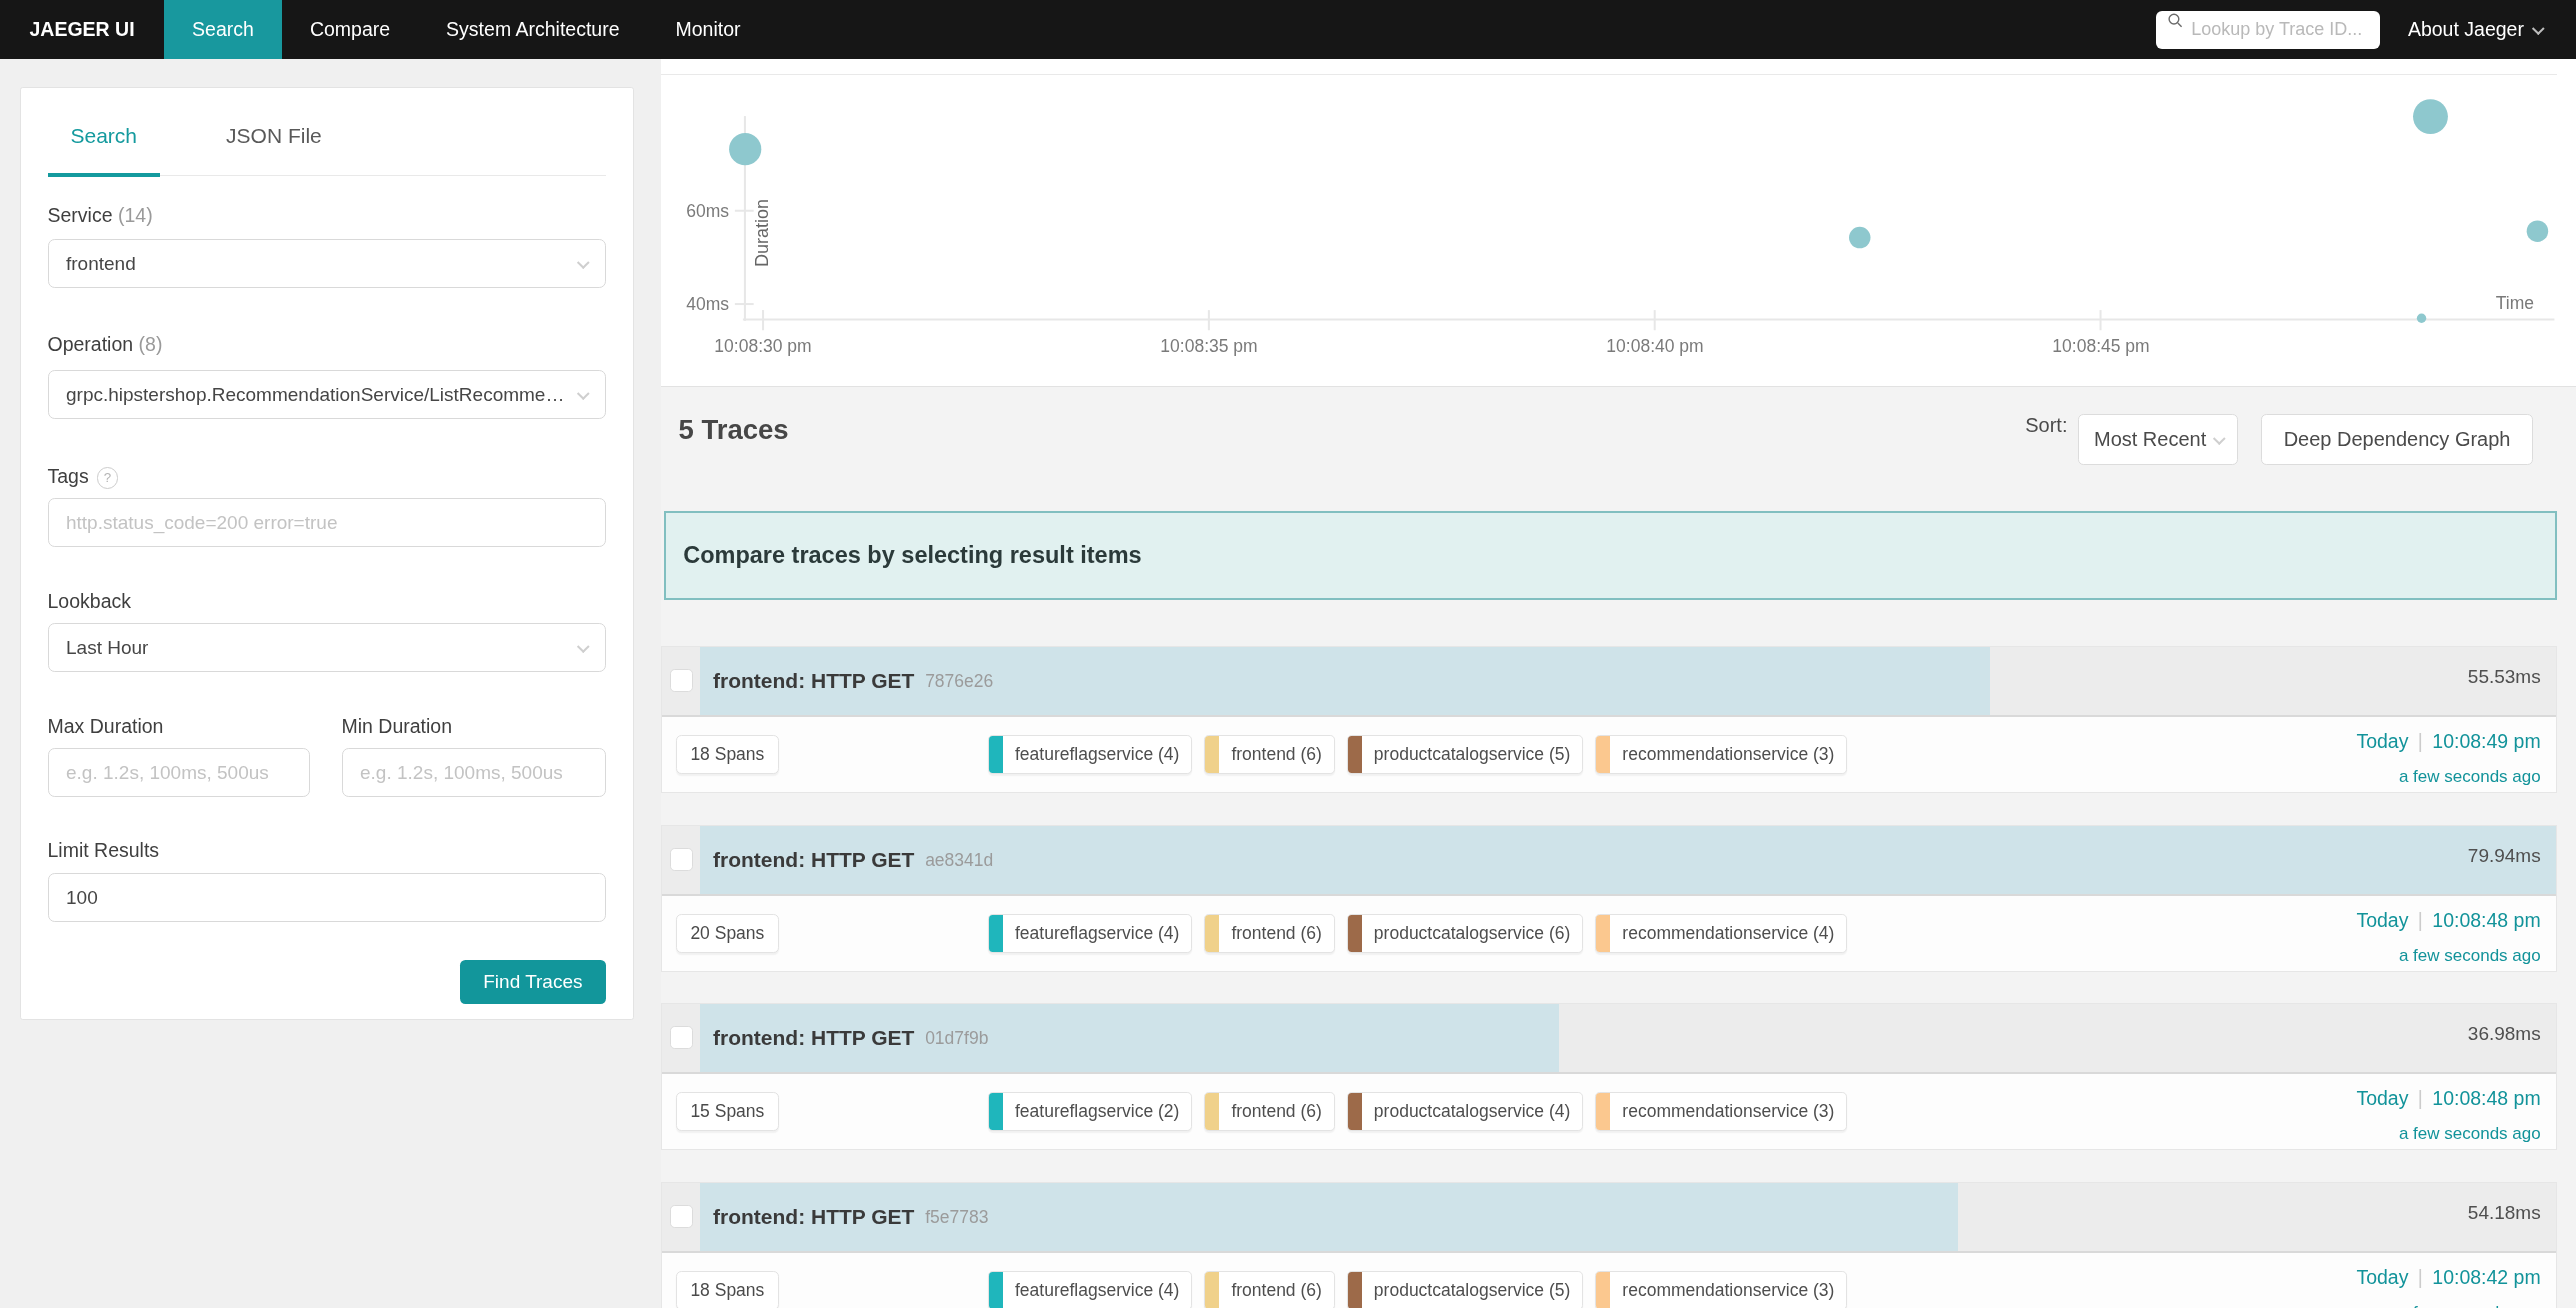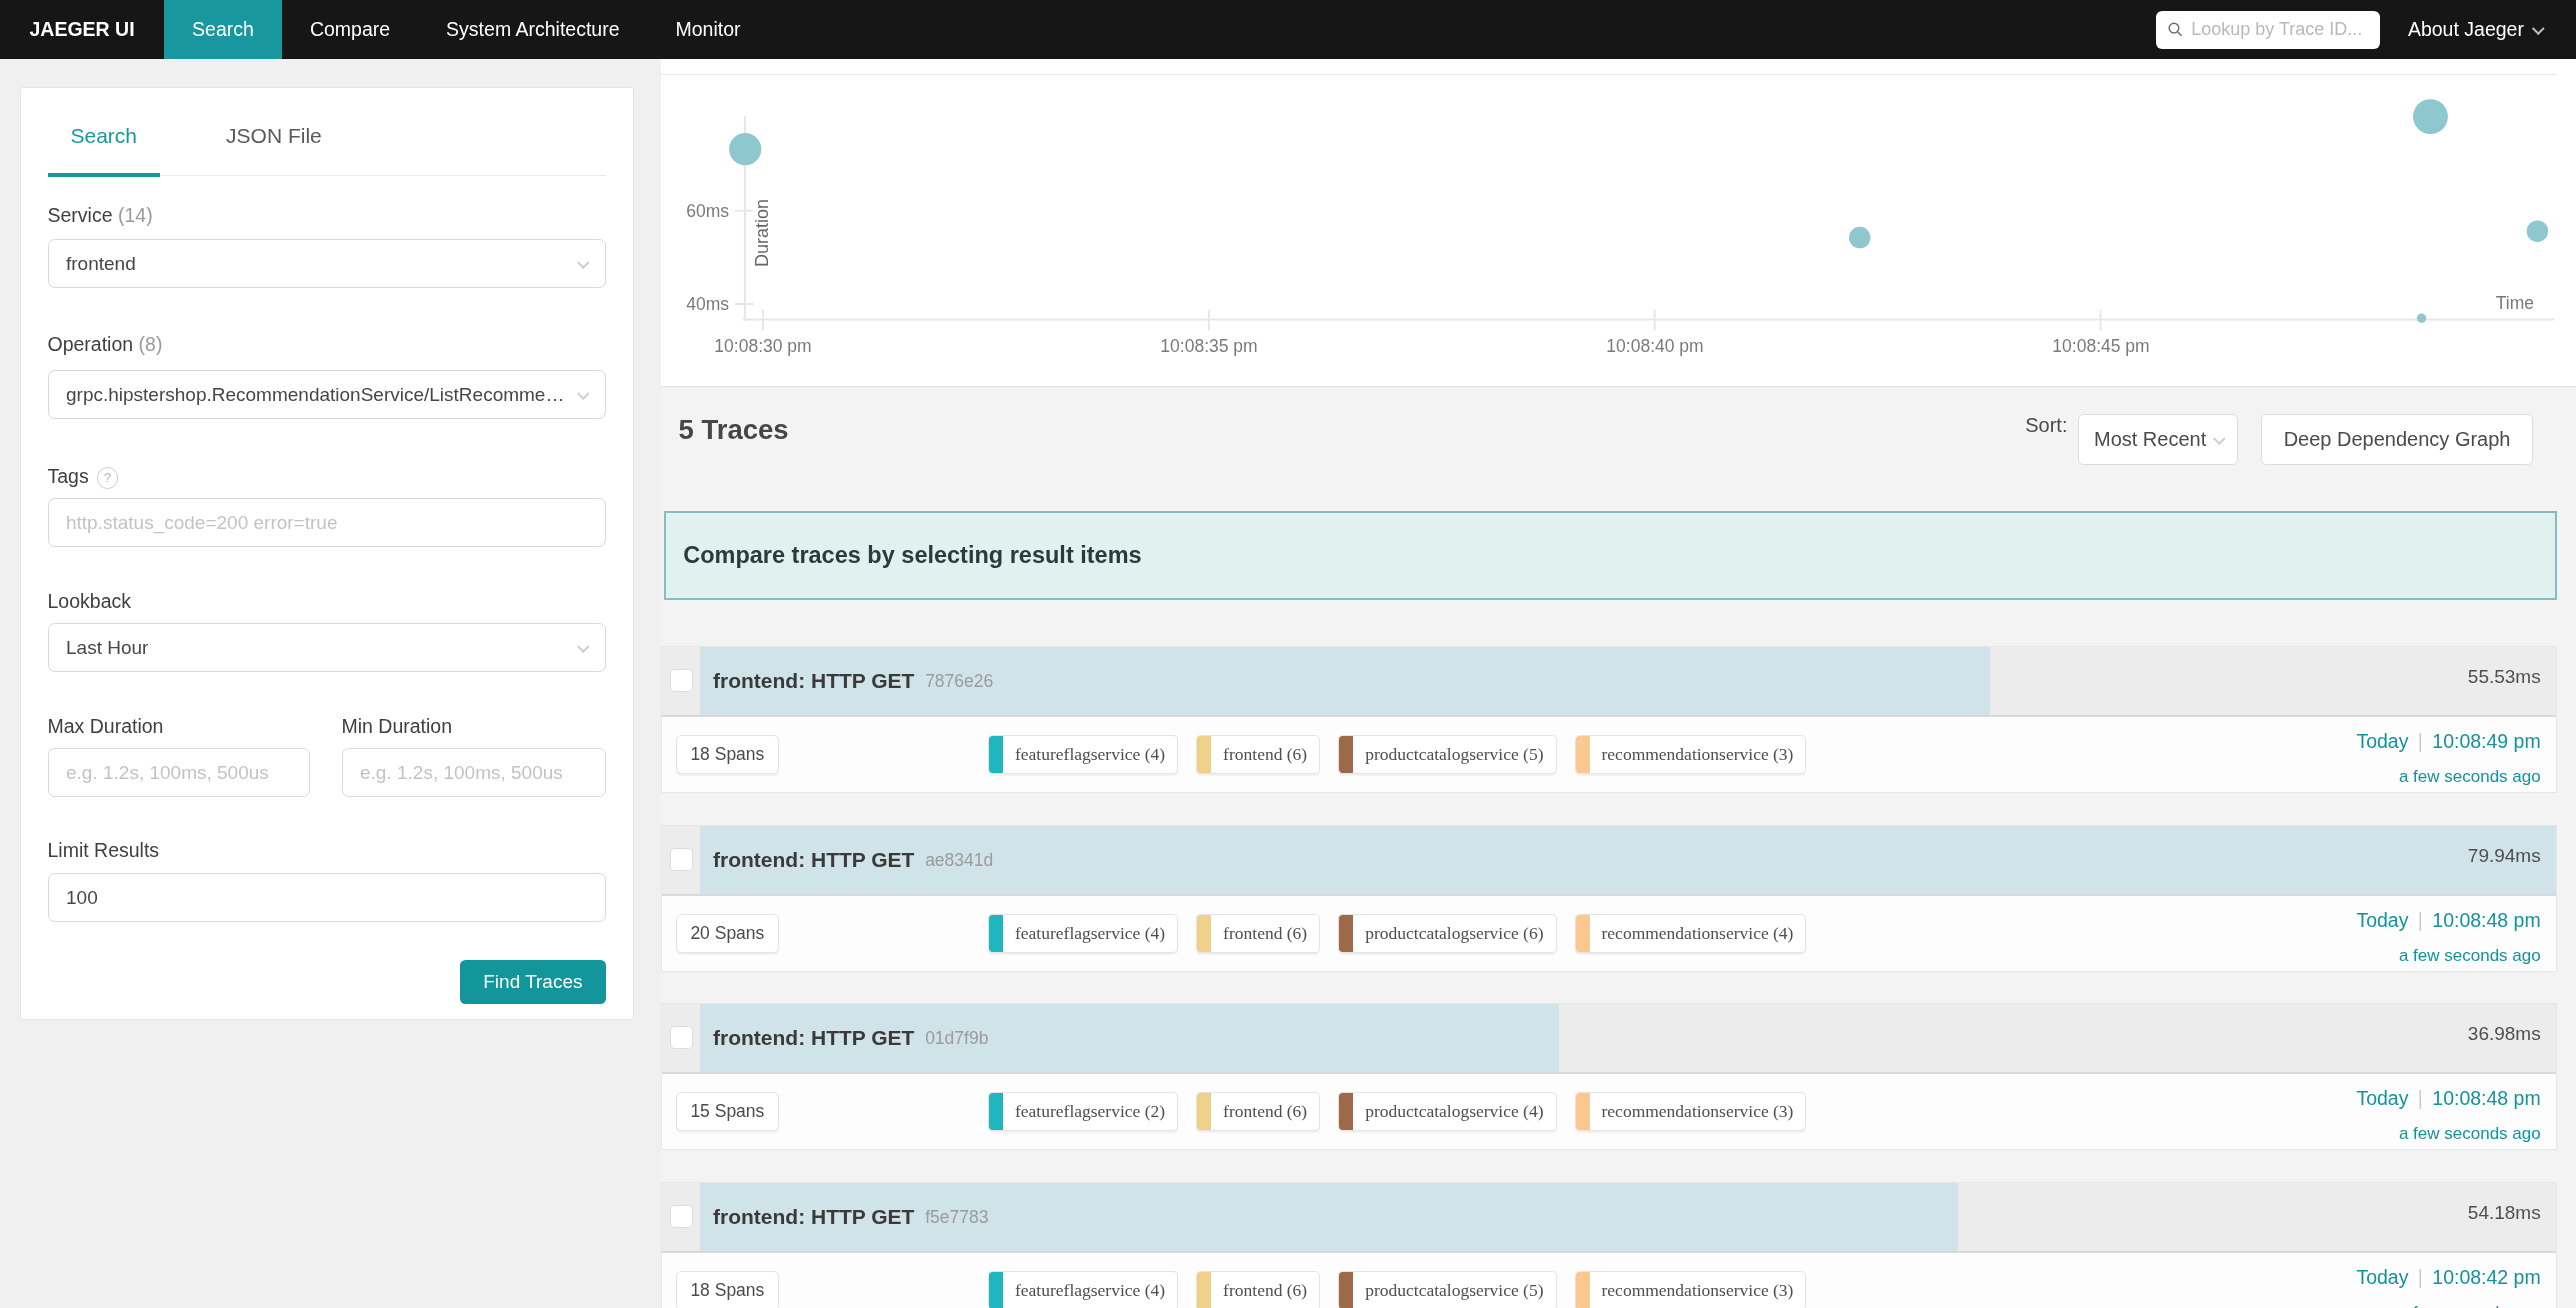--- a/index.html
+++ b/index.html
@@ -7,21 +7,21 @@
     font-family:"Liberation Sans","DejaVu Sans",sans-serif; }
 
   
   .nav { position:absolute; top:0; left:0; right:0; height:59px; background:#161616;
          display:flex; align-items:center; color:#fff; z-index:9; }
   .brand { font-weight:bold; font-size:19.5px; padding:0 29.5px; }
   .nav-item { font-size:19.5px; padding:0 28px; height:59px; display:flex; align-items:center; cursor:pointer; }
   .nav-item.active { background:#18989e; }
   .nav-spacer { flex:1; }
   .trace-lookup { width:224px; height:38px; background:#fff; border-radius:6px;
-        display:flex; align-items:center; padding:0 10.7px; gap:8px; }
+        display:flex; padding:0 10.7px; gap:8px; }
   .trace-lookup input { border:none; outline:none; font-size:18px; color:#444; width:100%;
         font-family:inherit; background:transparent; }
   .trace-lookup input::placeholder { color:#b9b9b9; }
   .about { font-size:19.5px; margin:0 34px 0 28px; display:flex; align-items:center; gap:9.4px; }
   .chev { width:8.7px; height:8.7px; border-right:2px solid #cfcfcf; border-bottom:2px solid #cfcfcf;
         transform:rotate(45deg) translateY(-1.3px); flex:none; }
   .about .chev { border-color:#bdbdbd; }
 
   
   .sidebar { position:absolute; top:59px; left:0; width:661px; bottom:0; background:#f0f0f0; }
@@ -88,21 +88,21 @@
   .checkbox { position:absolute; left:8px; top:22px; width:23px; height:23px; background:#fff;
         border:1.3px solid #dcdcdc; border-radius:4.7px; cursor:pointer; z-index:2; }
   .head-title { position:absolute; left:51px; top:0; height:100%; display:flex; align-items:center; z-index:2; }
   .t-title { font-size:21px; font-weight:bold; color:#3a3a3a; }
   .t-id { font-size:17.5px; color:#9b9b9b; margin-left:10.7px; }
   .duration { position:absolute; right:14.8px; top:19px; font-size:19px; color:#4f4f4f; z-index:2; }
   .card-body { position:relative; height:77px; border-top:2px solid #d9d9d9; background:#fdfdfd; }
   .spans-chip { position:absolute; left:14px; top:18px; height:39px; display:flex; align-items:center;
         padding:0 13.4px; background:#fff; border:1.3px solid #e3e3e3; border-radius:5.4px;
         font-size:17.5px; color:#4a4a4a; box-shadow:0 1.3px 1.3px rgba(0,0,0,.05); cursor:pointer; }
-  .chips { position:absolute; left:326px; top:18px; display:flex; gap:18px;font-family:Liberation Serif, serif; }
+  .chips { position:absolute; left:326px; top:18px; display:flex; gap:12px; }
   .chip { display:flex; align-items:stretch; height:39px; border:1.3px solid #e3e3e3; border-radius:4.7px;
         overflow:hidden; background:#fff; box-shadow:0 1.3px 1.3px rgba(0,0,0,.05); cursor:pointer; }
   .chip-stripe { width:14px; flex:none; }
   .chip-label { display:flex; align-items:center; padding:0 12px; font-size:17.5px; color:#4e4e4e; }
   .when { position:absolute; right:14.8px; top:13.4px; text-align:right; }
   .when-line1 { font-size:19.5px; color:#12939a; display:flex; align-items:center; gap:9.4px; justify-content:flex-end; }
   .pipe { color:#ccc; }
   .when-age { margin-top:13.4px; font-size:17px; color:#12939a; }
 </style>
 </head>

